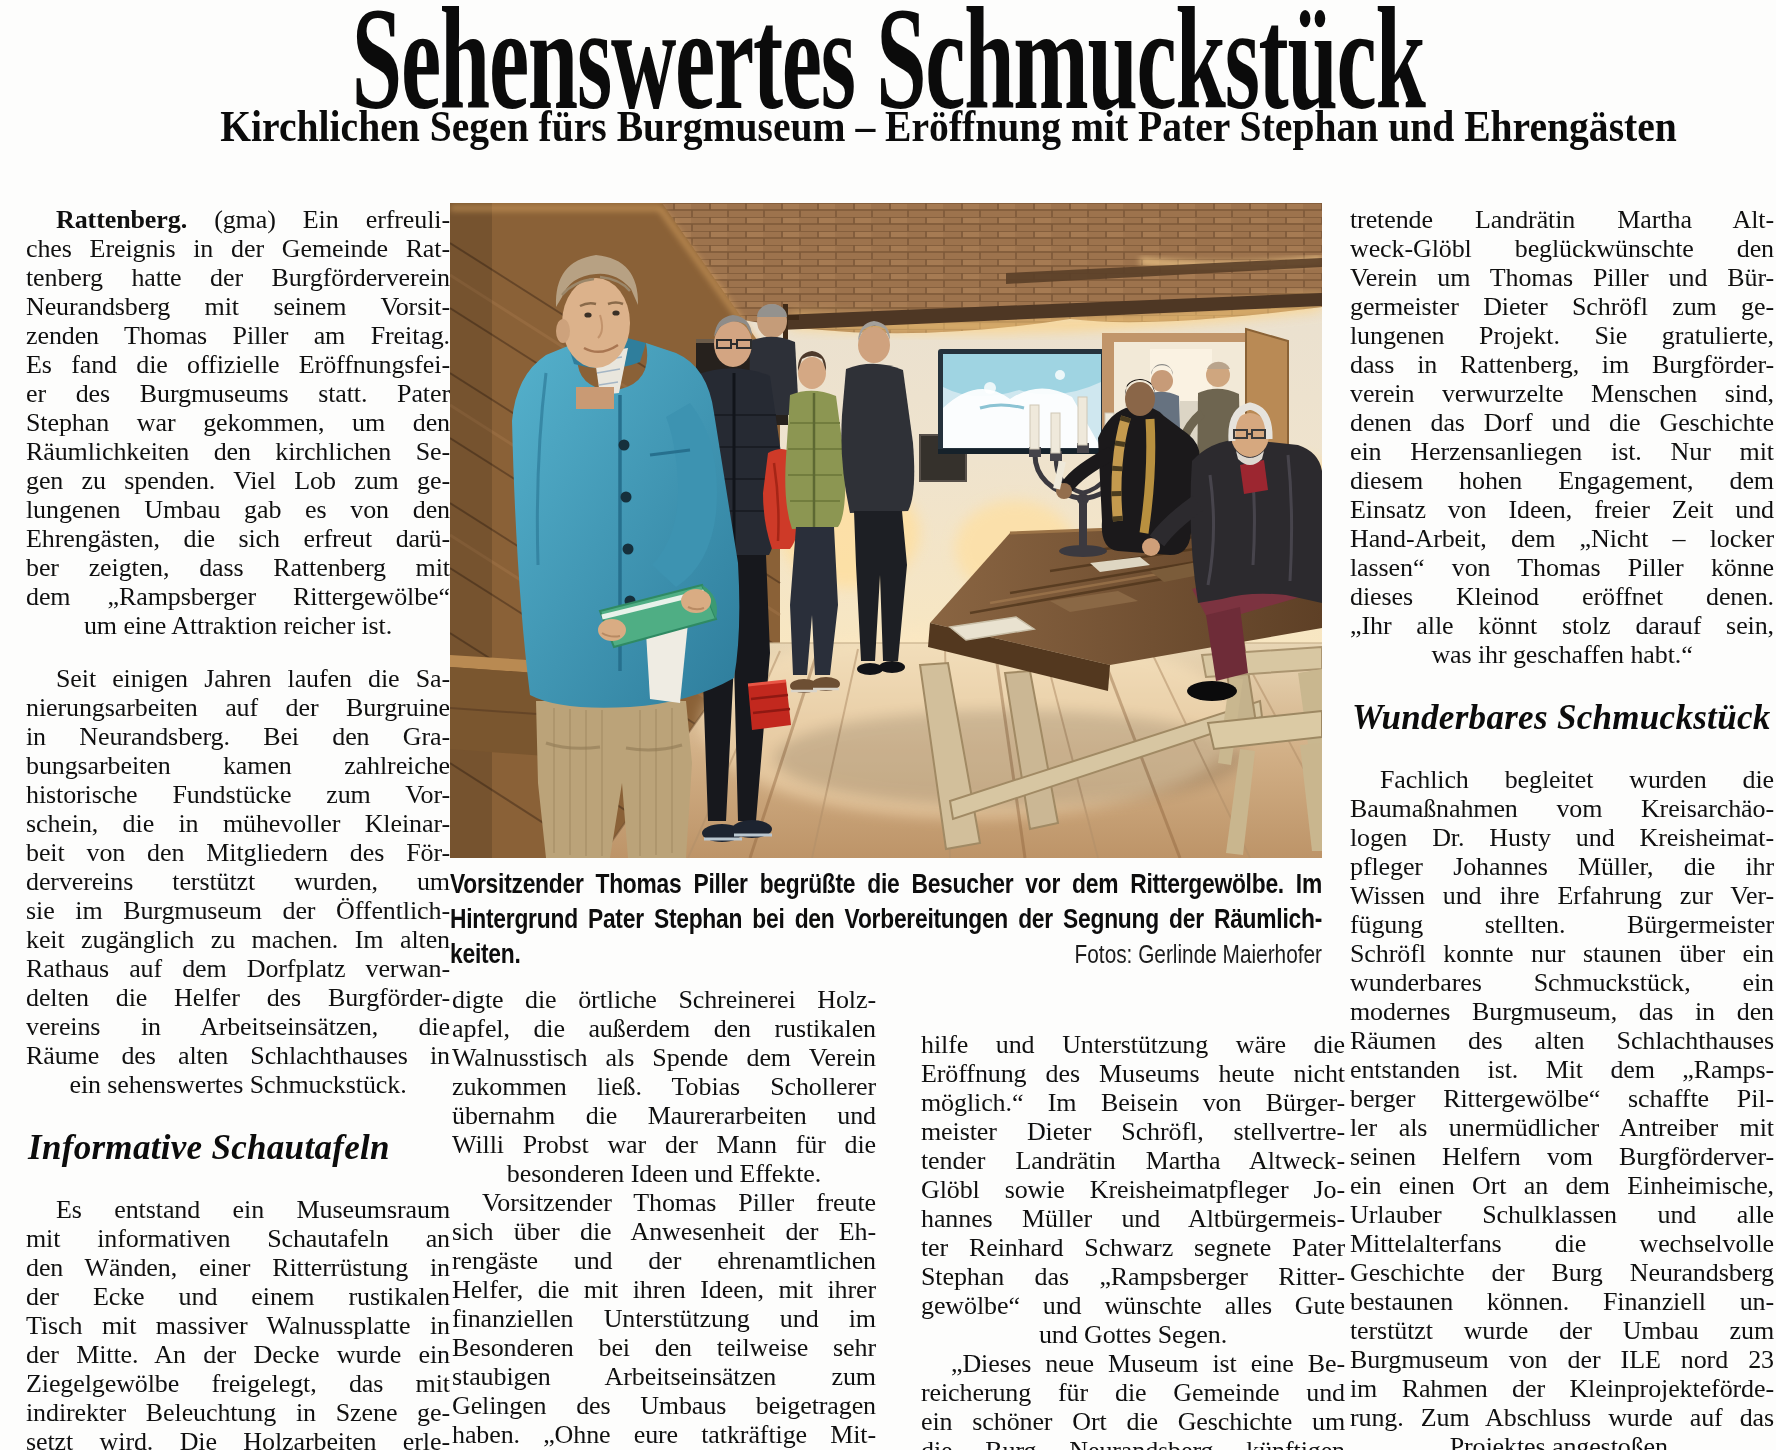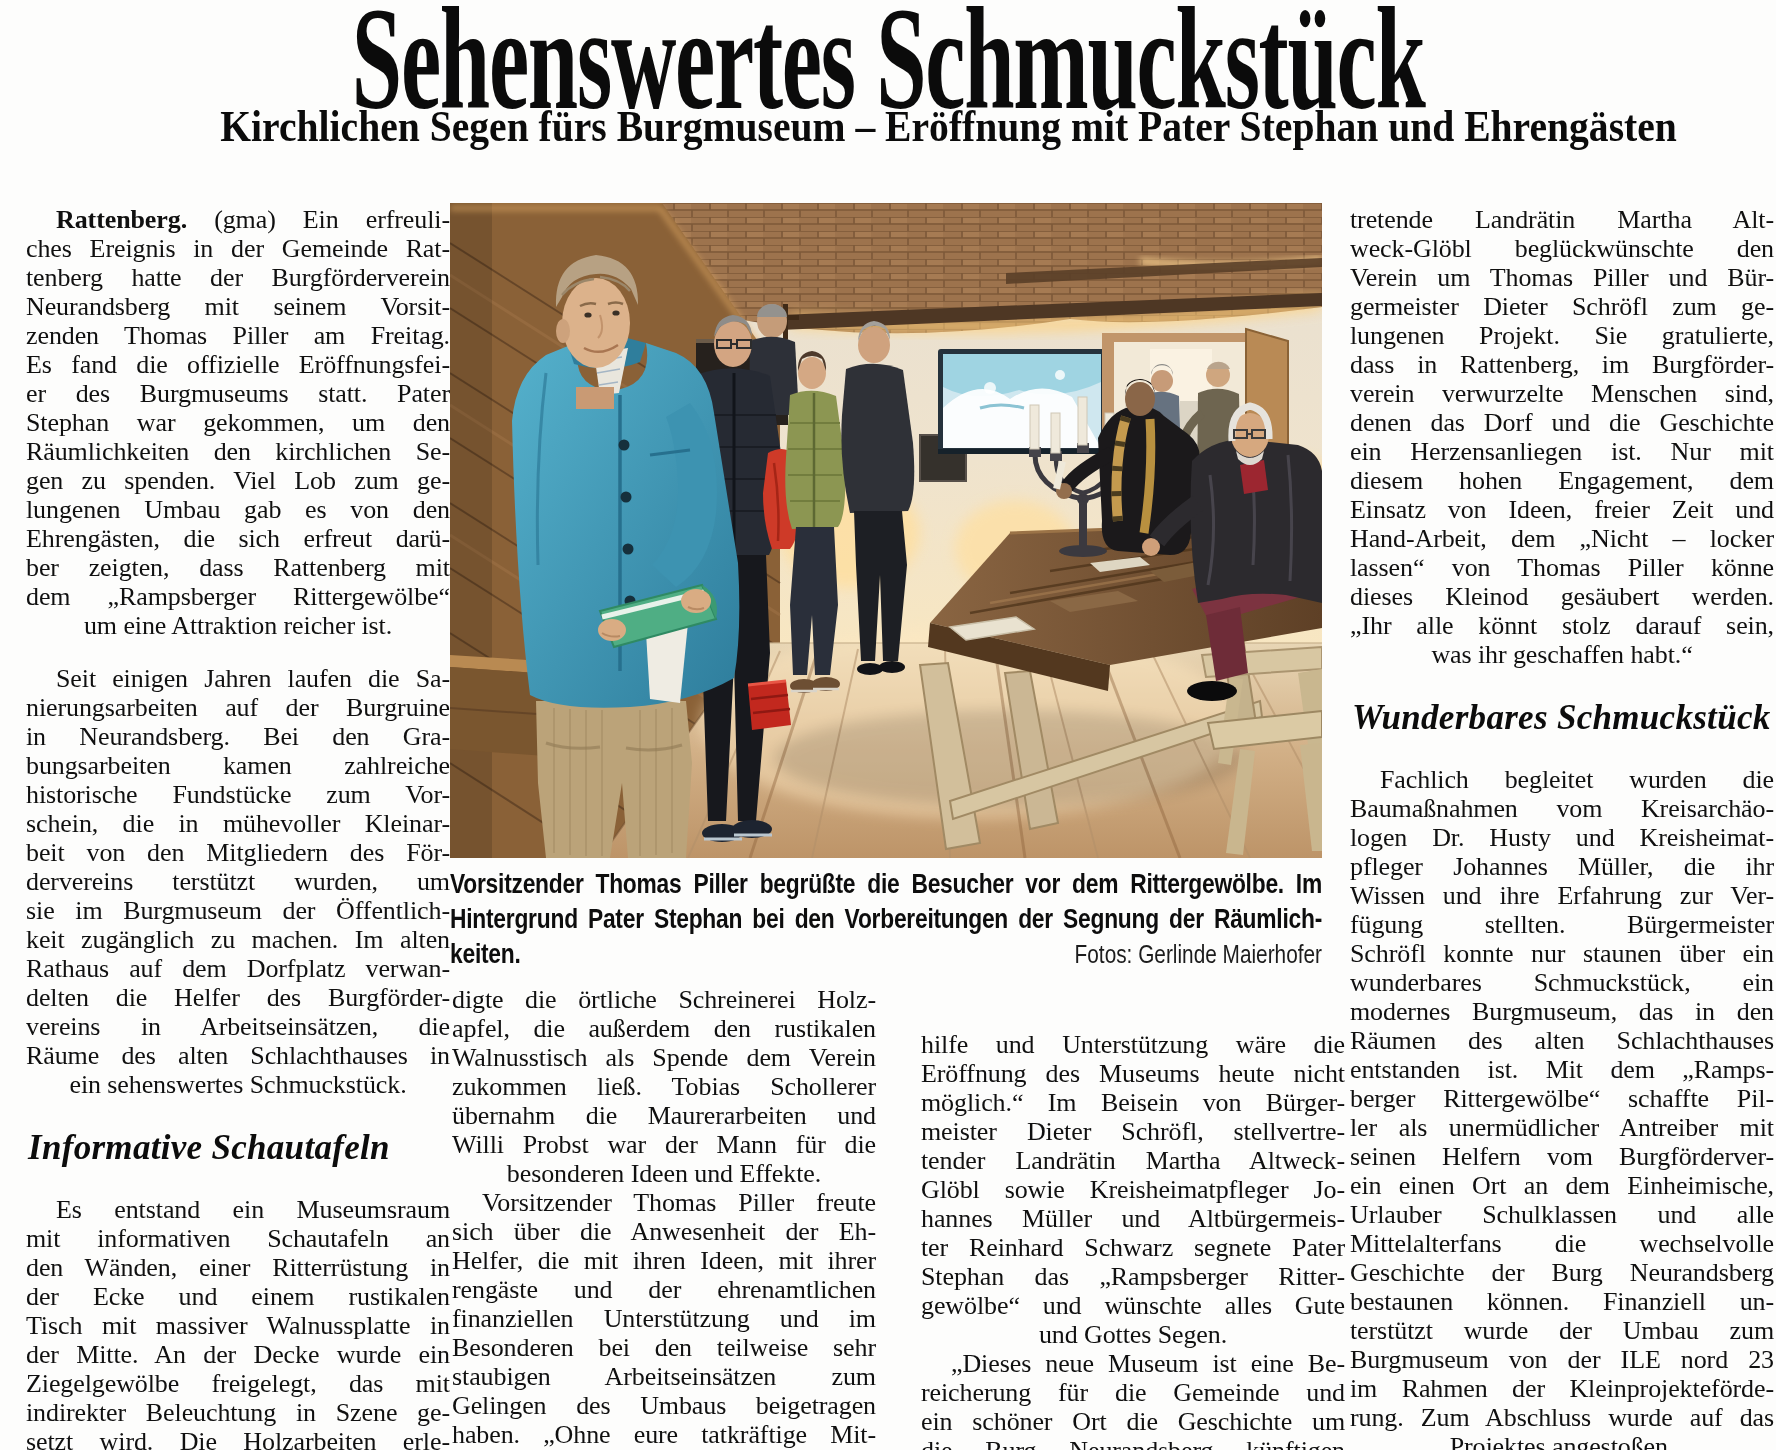--- a/index.html
+++ b/index.html
@@ -99,22 +99,22 @@
   <div class="col c2">
       <div class="jl">digte die örtliche Schreinerei Holz-</div>
       <div class="jl">apfel, die außerdem den rustikalen</div>
       <div class="jl">Walnusstisch als Spende dem Verein</div>
       <div class="jl">zukommen ließ. Tobias Schollerer</div>
       <div class="jl">übernahm die Maurerarbeiten und</div>
       <div class="jl">Willi Probst war der Mann für die</div>
       <div class="jl last">besonderen Ideen und Effekte.</div>
       <div class="jl ind">Vorsitzender Thomas Piller freute</div>
       <div class="jl">sich über die Anwesenheit der Eh-</div>
+      <div class="jl">rengäste und der ehrenamtlichen</div>
       <div class="jl">Helfer, die mit ihren Ideen, mit ihrer</div>
-      <div class="jl">rengäste und der ehrenamtlichen</div>
       <div class="jl">finanziellen Unterstützung und im</div>
       <div class="jl">Besonderen bei den teilweise sehr</div>
       <div class="jl">staubigen Arbeitseinsätzen zum</div>
       <div class="jl">Gelingen des Umbaus beigetragen</div>
       <div class="jl">haben. „Ohne eure tatkräftige Mit-</div>
     </div>
   <div class="col c3">
       <div class="jl">hilfe und Unterstützung wäre die</div>
       <div class="jl">Eröffnung des Museums heute nicht</div>
       <div class="jl">möglich.“ Im Beisein von Bürger-</div>
@@ -139,21 +139,21 @@
       <div class="jl">germeister Dieter Schröfl zum ge-</div>
       <div class="jl">lungenen Projekt. Sie gratulierte,</div>
       <div class="jl">dass in Rattenberg, im Burgförder-</div>
       <div class="jl">verein verwurzelte Menschen sind,</div>
       <div class="jl">denen das Dorf und die Geschichte</div>
       <div class="jl">ein Herzensanliegen ist. Nur mit</div>
       <div class="jl">diesem hohen Engagement, dem</div>
       <div class="jl">Einsatz von Ideen, freier Zeit und</div>
       <div class="jl">Hand-Arbeit, dem „Nicht – locker</div>
       <div class="jl">lassen“ von Thomas Piller könne</div>
-      <div class="jl">dieses Kleinod gesäubert werden.</div>
+      <div class="jl">dieses Kleinod eröffnet denen.</div>
       <div class="jl">„Ihr alle könnt stolz darauf sein,</div>
       <div class="jl last">was ihr geschaffen habt.“</div>
       <div class="subhead">Wunderbares Schmuckstück</div>
       <div class="jl ind">Fachlich begleitet wurden die</div>
       <div class="jl">Baumaßnahmen vom Kreisarchäo-</div>
       <div class="jl">logen Dr. Husty und Kreisheimat-</div>
       <div class="jl">pfleger Johannes Müller, die ihr</div>
       <div class="jl">Wissen und ihre Erfahrung zur Ver-</div>
       <div class="jl">fügung stellten. Bürgermeister</div>
       <div class="jl">Schröfl konnte nur staunen über ein</div>

